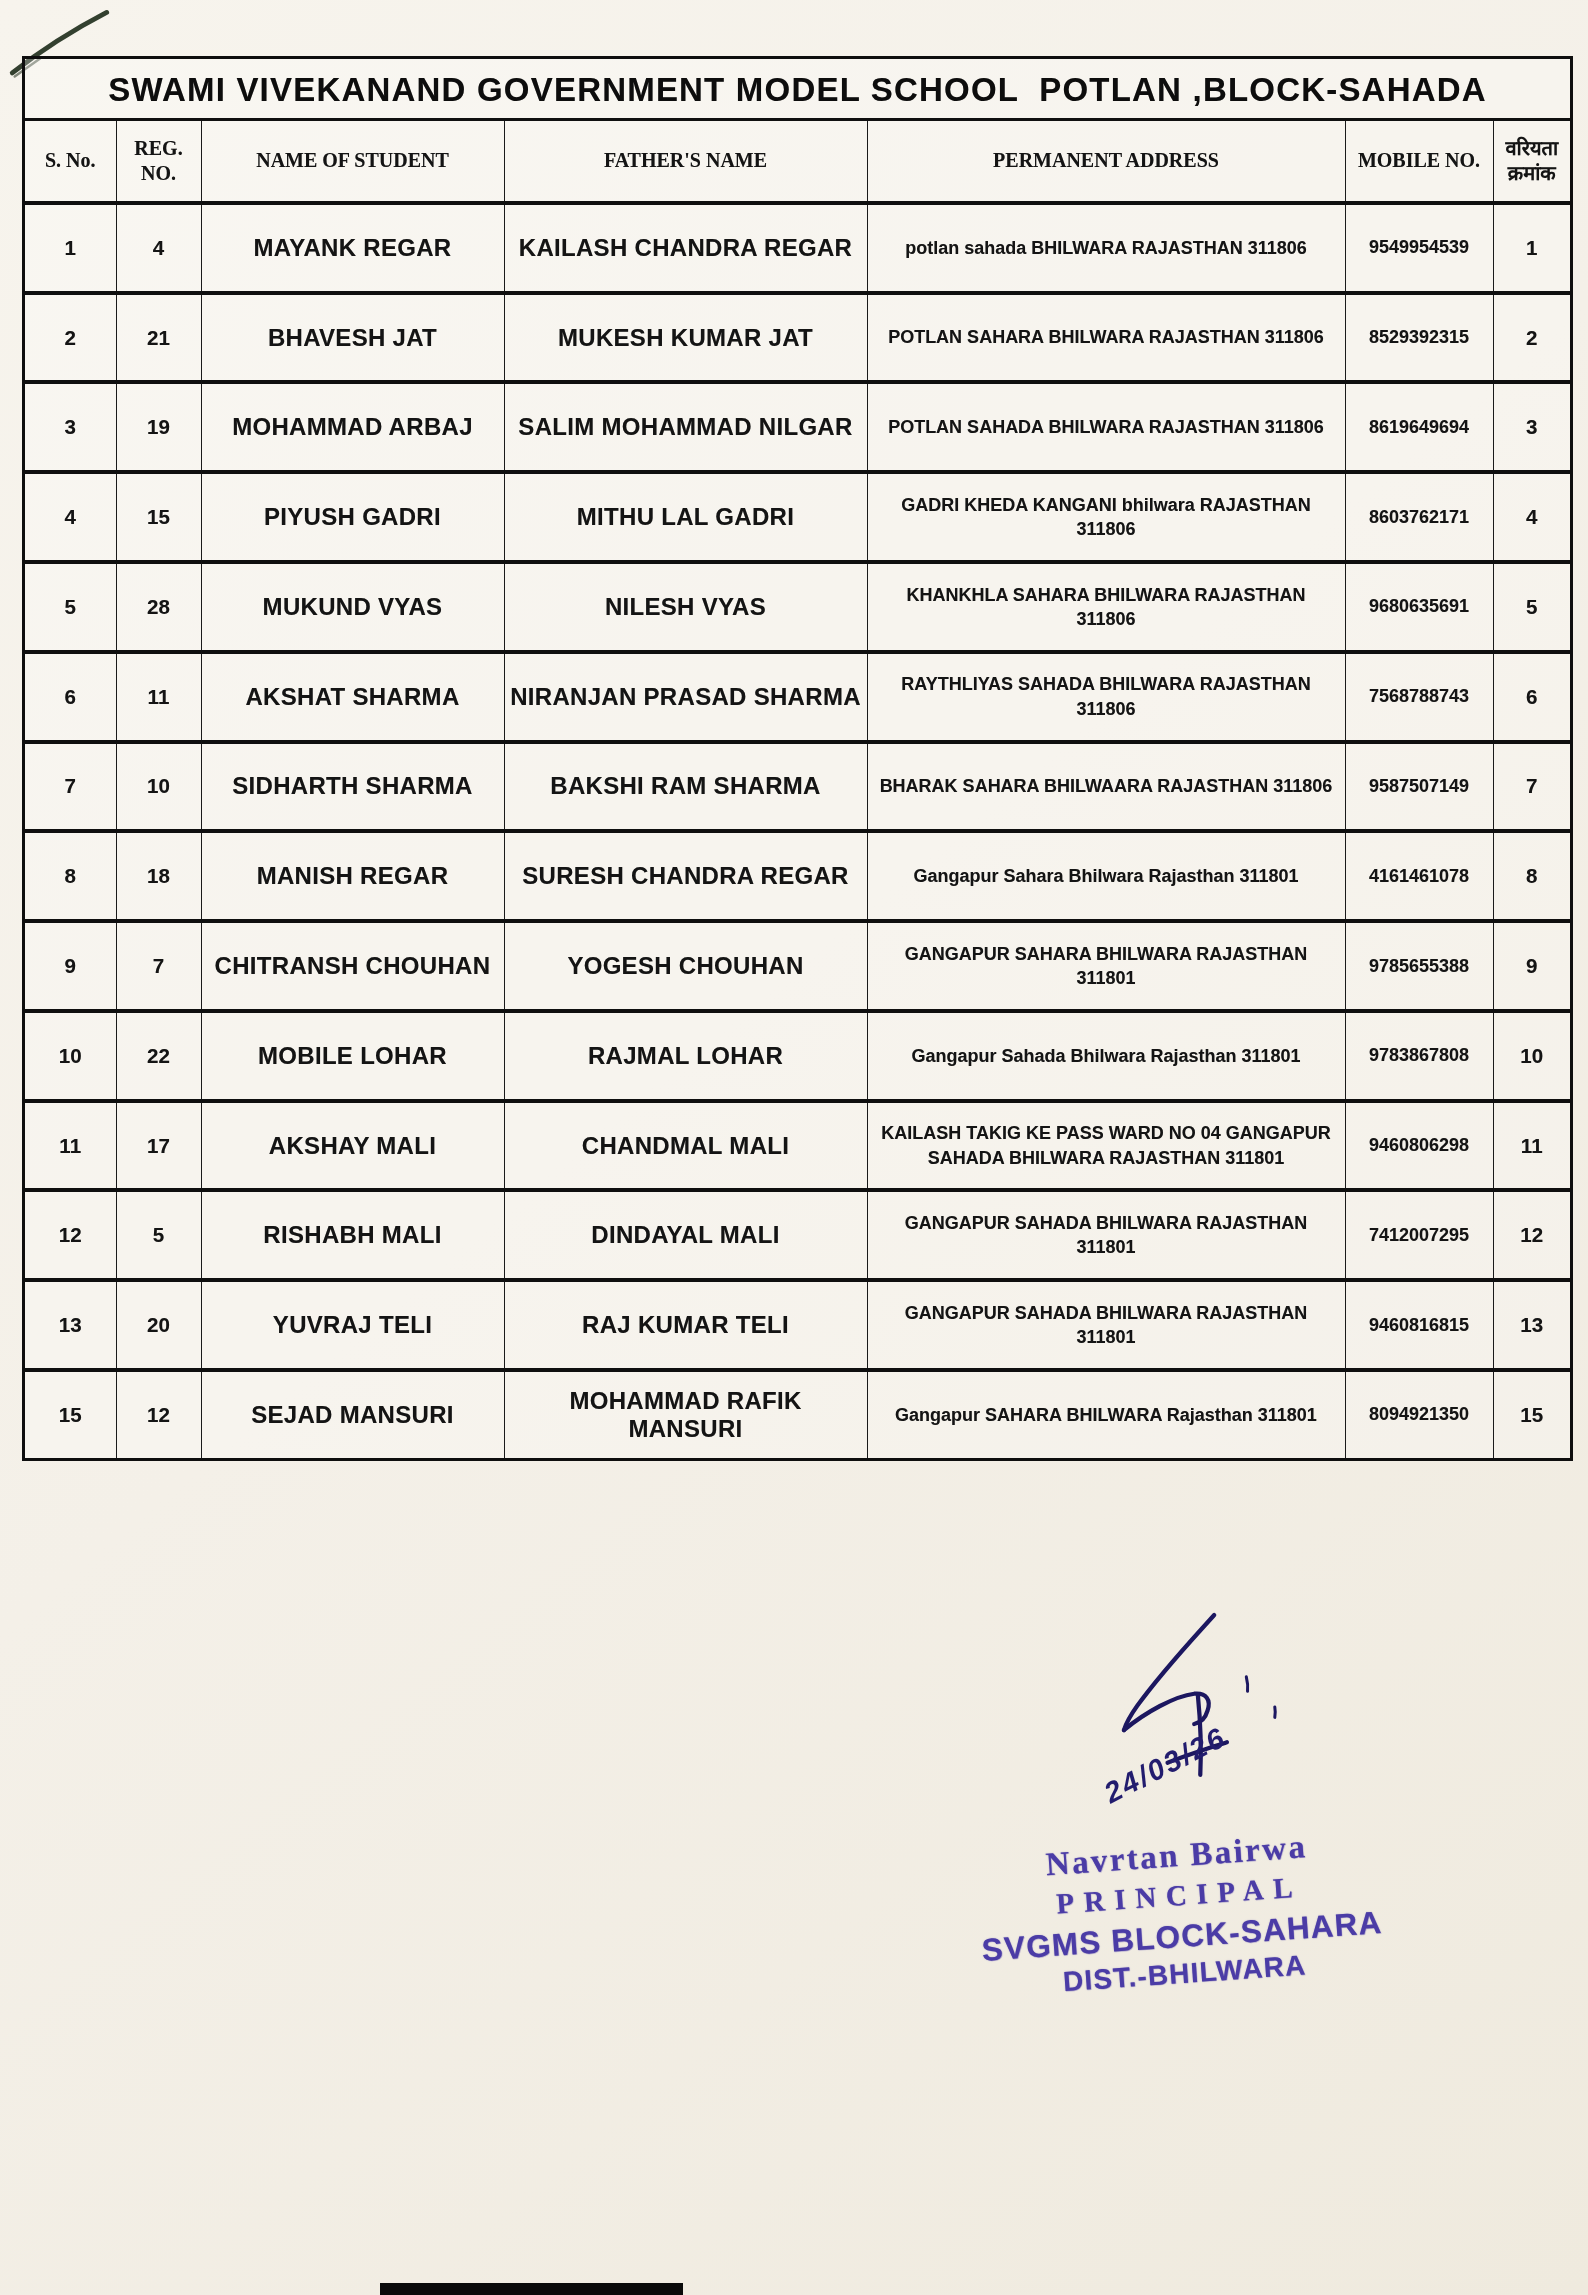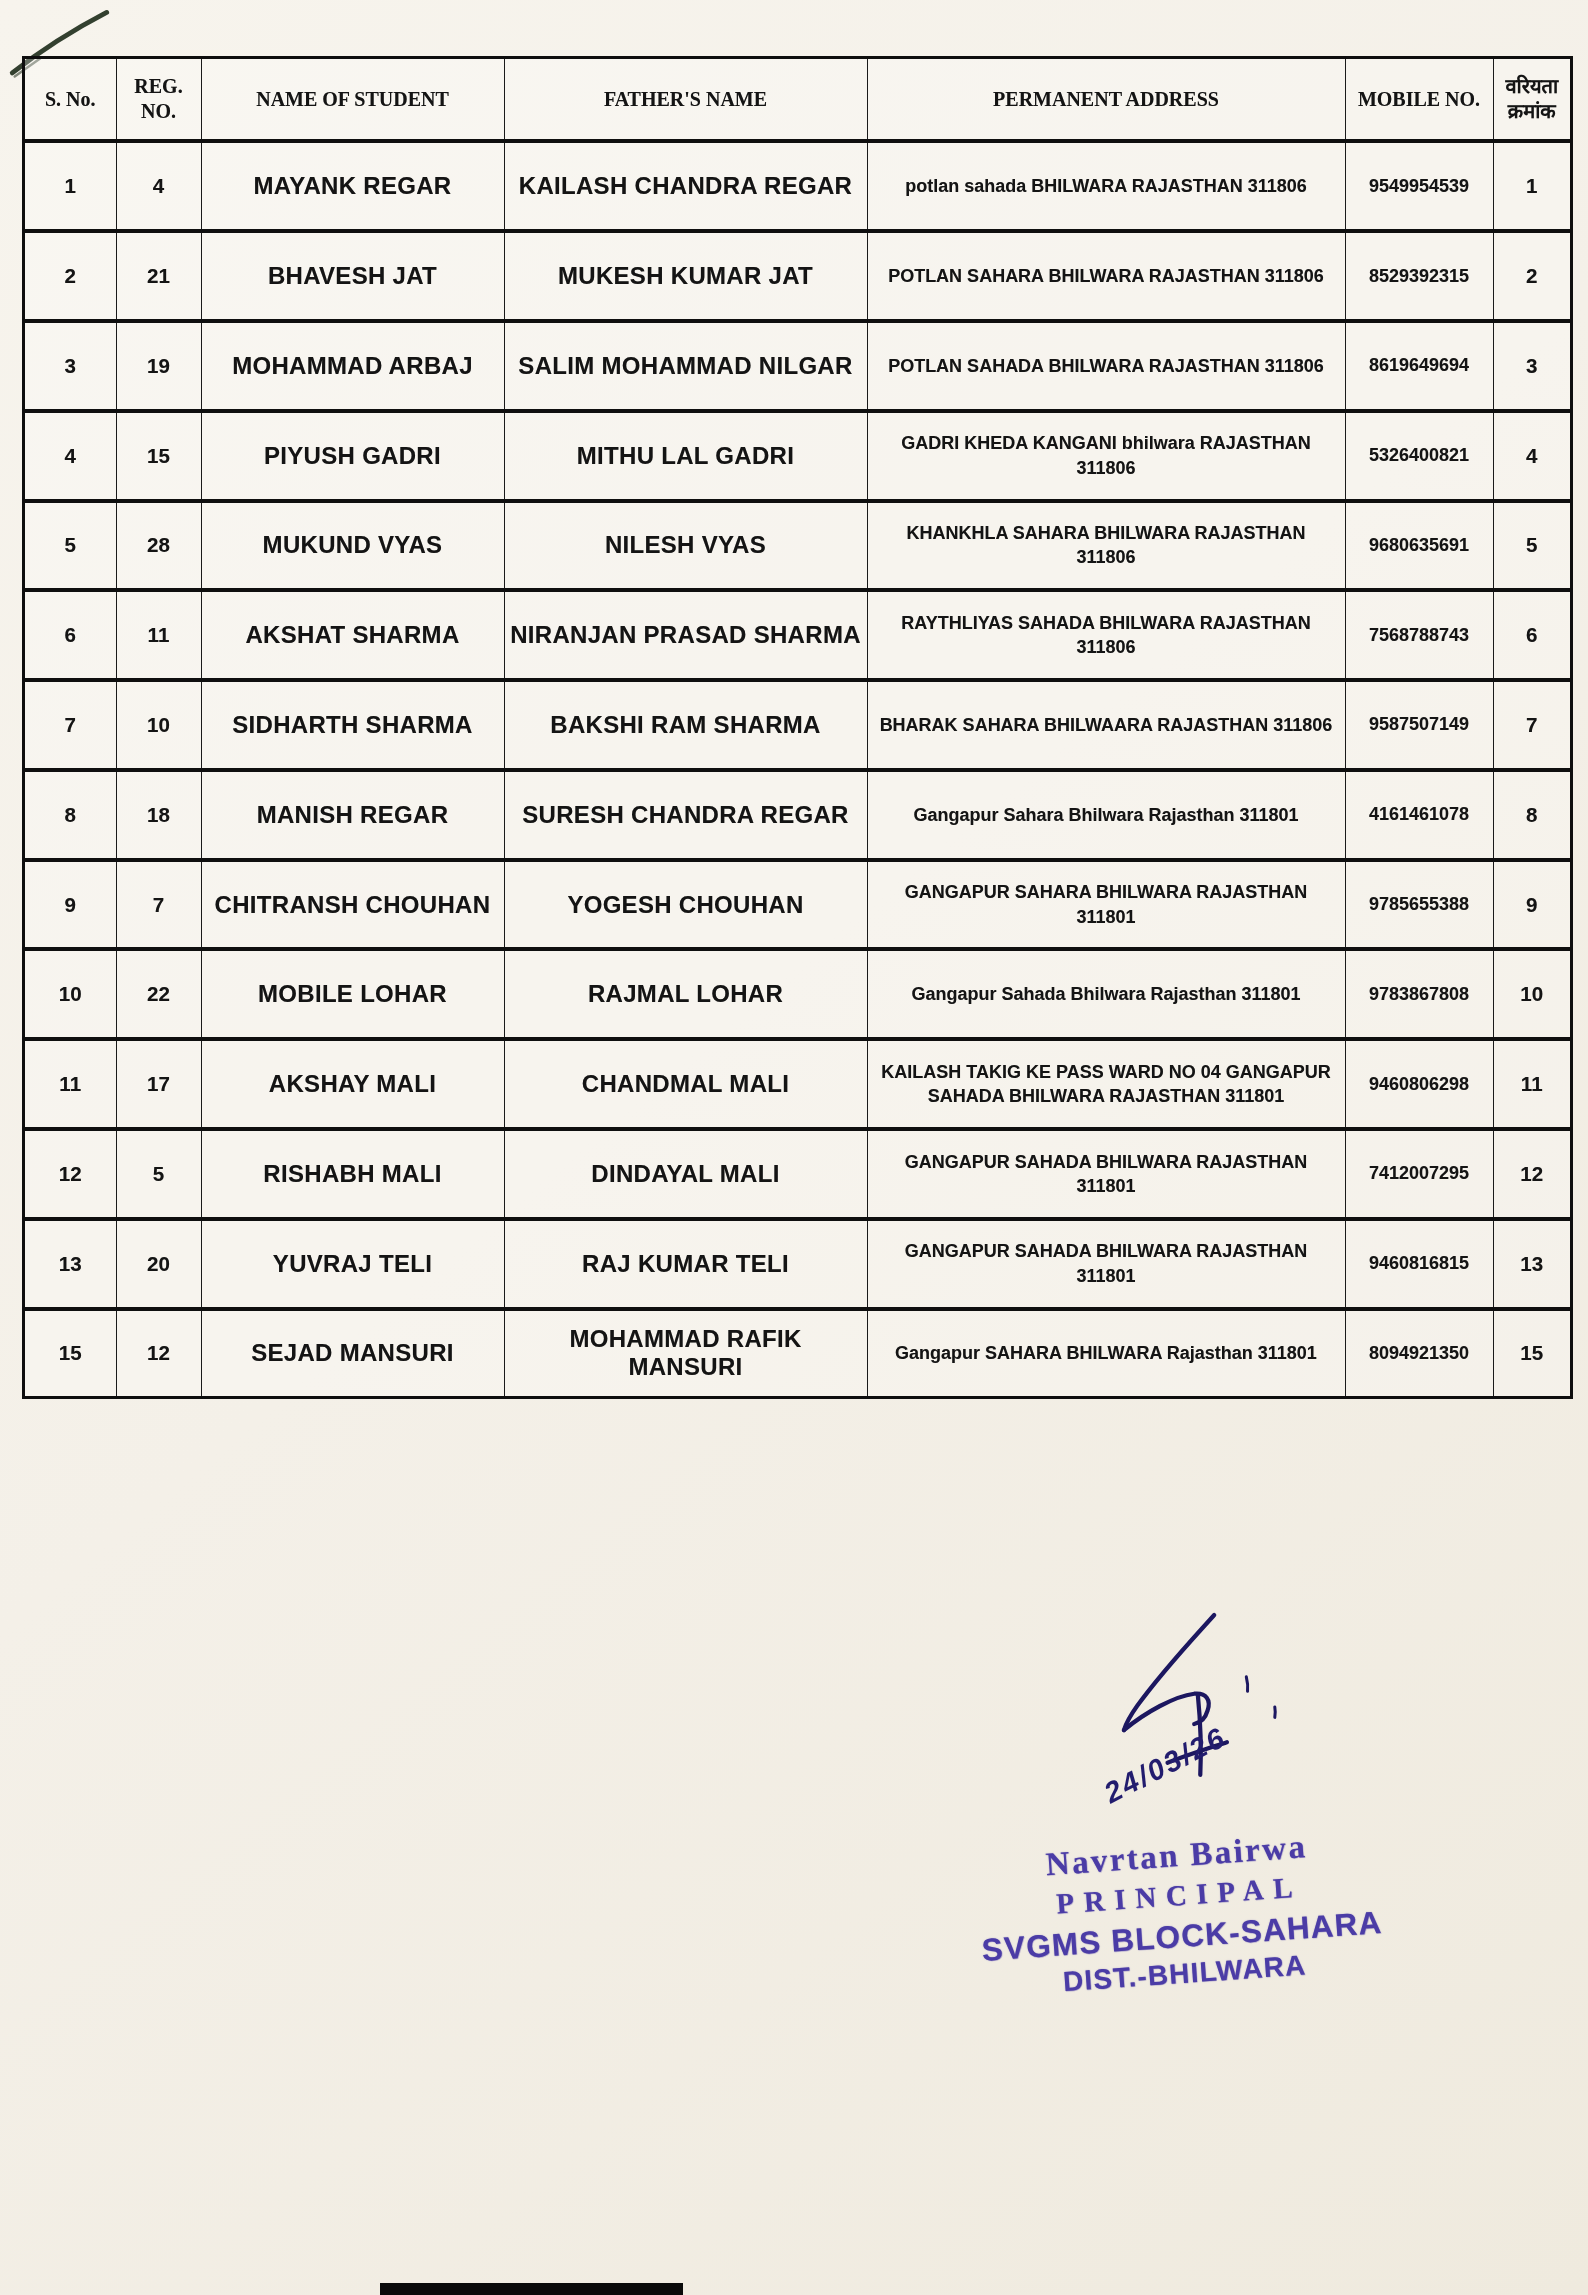--- a/index.html
+++ b/index.html
@@ -82,20 +82,21 @@
 <body data-name="scanned-page">
 
 <div class="page" data-name="paper-background">
 
   <svg class="pen-mark" data-name="pen-tick-mark" width="115" height="79" viewBox="0 0 190 130">
     <path d="M 12,112 C 45,86 95,50 168,12" fill="none" stroke="#33402f" stroke-width="8" stroke-linecap="round"></path>
     <path d="M 16,118 C 30,108 44,98 58,88" fill="none" stroke="#33402f" stroke-width="4" stroke-linecap="round" opacity=".6"></path>
   </svg>
 
   <div class="doc" data-name="admission-list-document">
+    <div class="title-row" data-name="school-title">SWAMI VIVEKANAND GOVERNMENT MODEL SCHOOL  POTLAN ,BLOCK-SAHADA</div>
 
     <table data-name="waiting-list-table">
       <colgroup>
         <col style="width:91px">
           <col style="width:85px">
           <col style="width:303px">
         <col style="width:363px">
           <col style="width:478px">
           <col style="width:148px">
         <col style="width:77px">
@@ -138,21 +139,21 @@
             <td class="c-address" data-name="cell-address">POTLAN SAHADA BHILWARA RAJASTHAN 311806</td>
             <td class="c-mobile" data-name="cell-mobile">8619649694</td>
             <td class="c-priority" data-name="cell-priority">3</td>
           </tr>
           <tr data-name="table-row">
             <td class="c-sno" data-name="cell-sno">4</td>
             <td class="c-reg" data-name="cell-reg">15</td>
             <td class="c-name" data-name="cell-name">PIYUSH GADRI</td>
             <td class="c-father" data-name="cell-father">MITHU LAL GADRI</td>
             <td class="c-address" data-name="cell-address">GADRI KHEDA KANGANI bhilwara RAJASTHAN 311806</td>
-            <td class="c-mobile" data-name="cell-mobile">5326400821</td>
+            <td class="c-mobile" data-name="cell-mobile">8603762171</td>
             <td class="c-priority" data-name="cell-priority">4</td>
           </tr>
           <tr data-name="table-row">
             <td class="c-sno" data-name="cell-sno">5</td>
             <td class="c-reg" data-name="cell-reg">28</td>
             <td class="c-name" data-name="cell-name">MUKUND VYAS</td>
             <td class="c-father" data-name="cell-father">NILESH VYAS</td>
             <td class="c-address" data-name="cell-address">KHANKHLA SAHARA BHILWARA RAJASTHAN 311806</td>
             <td class="c-mobile" data-name="cell-mobile">9680635691</td>
             <td class="c-priority" data-name="cell-priority">5</td>

